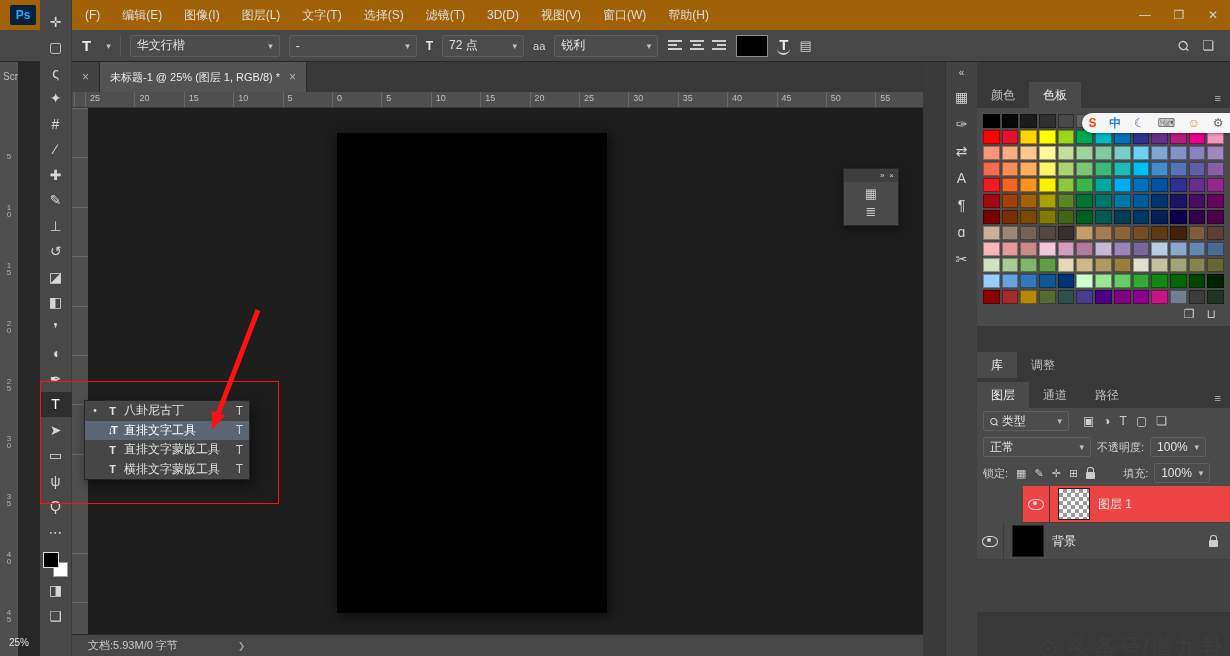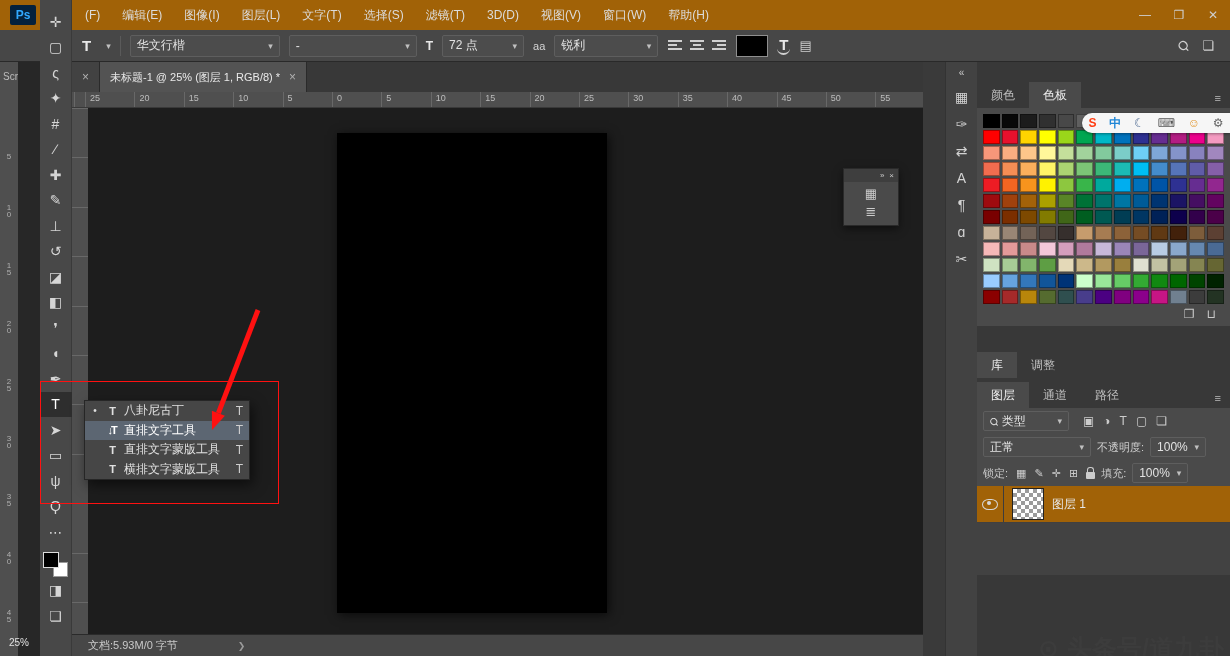--- a/index.html
+++ b/index.html
@@ -104,21 +104,21 @@
   .pbody{background:#4a4a4a;}
   .swatch-body{padding:6px 6px 2px;box-sizing:border-box;}
   .swatch-grid{display:grid;grid-template-columns:repeat(13,1fr);gap:2px;}
   .swatch{height:14px;border:1px solid rgba(0,0,0,.35);box-sizing:border-box;}
   .swatch-footer{height:20px;display:flex;justify-content:flex-end;align-items:center;gap:12px;padding-right:8px;
                  font-size:12px;color:#c9c9c9;}
   .lrow{display:flex;align-items:center;gap:6px;padding:3px 6px;}
   .lrow .lbl{font-size:11px;color:#cccccc;white-space:nowrap;}
   .icon-btn{font-size:12px;color:#cccccc;padding:0 2px;}
   .layer-row{display:flex;align-items:center;gap:8px;height:36px;border-bottom:1px solid #404040;padding:0 0 0 0;}
-  .layer-row.selected{background:#a16207;}
+  .layer-row.selected{background:#ef4444;margin-left:46px;}
   .eye-cell{width:26px;height:36px;border-right:1px solid #3c3c3c;display:flex;align-items:center;justify-content:center;flex:none;}
   .eye{width:14px;height:9px;border:1.5px solid #d8d8d8;border-radius:50% / 60%;position:relative;}
   .eye::after{content:"";position:absolute;left:3.5px;top:1.5px;width:4px;height:4px;background:#d8d8d8;border-radius:50%;}
   .thumb{width:30px;height:30px;border:1px solid #222222;flex:none;}
   .checker{background-color:#ffffff;
     background-image:linear-gradient(45deg,#9b9b9b 25%,transparent 25%,transparent 75%,#9b9b9b 75%),
                      linear-gradient(45deg,#9b9b9b 25%,transparent 25%,transparent 75%,#9b9b9b 75%);
     background-position:0 0,4px 4px;background-size:8px 8px;}
   .layer-label{font-size:12px;color:#e6e6e6;}
   .lock{width:9px;height:7px;background:#cccccc;border-radius:1px;position:relative;margin-top:4px;flex:none;}
@@ -627,33 +627,41 @@
         <div class="lrow">
           <span class="lbl">锁定:</span>
           <div style="display:flex;gap:4px">
 
           <span class="icon-btn" style="font-size:11px">▦</span>
               <span class="icon-btn" style="font-size:11px">✎</span>
               <span class="icon-btn" style="font-size:11px">✛</span>
               <span class="icon-btn" style="font-size:11px">⊞</span>
             </div>
           <span class="lock"></span>
-          <span class="lbl" style="margin-left:0">填充:</span>
+          <span class="lbl" style="margin-left:22px">填充:</span>
           <div class="select" style="width:56px;height:20px">
             <span>100%</span>
             <span class="caret">▾</span>
           </div>
         </div>
         <div class="layer-row selected">
           <div class="eye-cell">
               <span class="eye"></span>
             </div>
           <div class="thumb checker"></div>
           <span class="layer-label">图层 1</span>
         </div>
+        <div class="layer-row">
+          <div class="eye-cell">
+              <span class="eye"></span>
+            </div>
+          <div class="thumb" style="background: rgb(0, 0, 0);"></div>
+          <span class="layer-label">背景</span>
+          <span class="lock" style="margin-left:auto;margin-right:12px"></span>
+        </div>
         <div class="layer-fill"></div>
       </div>
     </div>
   </div>
 
   <div class="abs ime">
 
   <span class="ime-ic" style="color: rgb(255, 62, 19);">S</span>
       <span class="ime-ic" style="color: rgb(31, 134, 214);">中</span>
       <span class="ime-ic" style="color: rgb(59, 90, 134);">☾</span>

